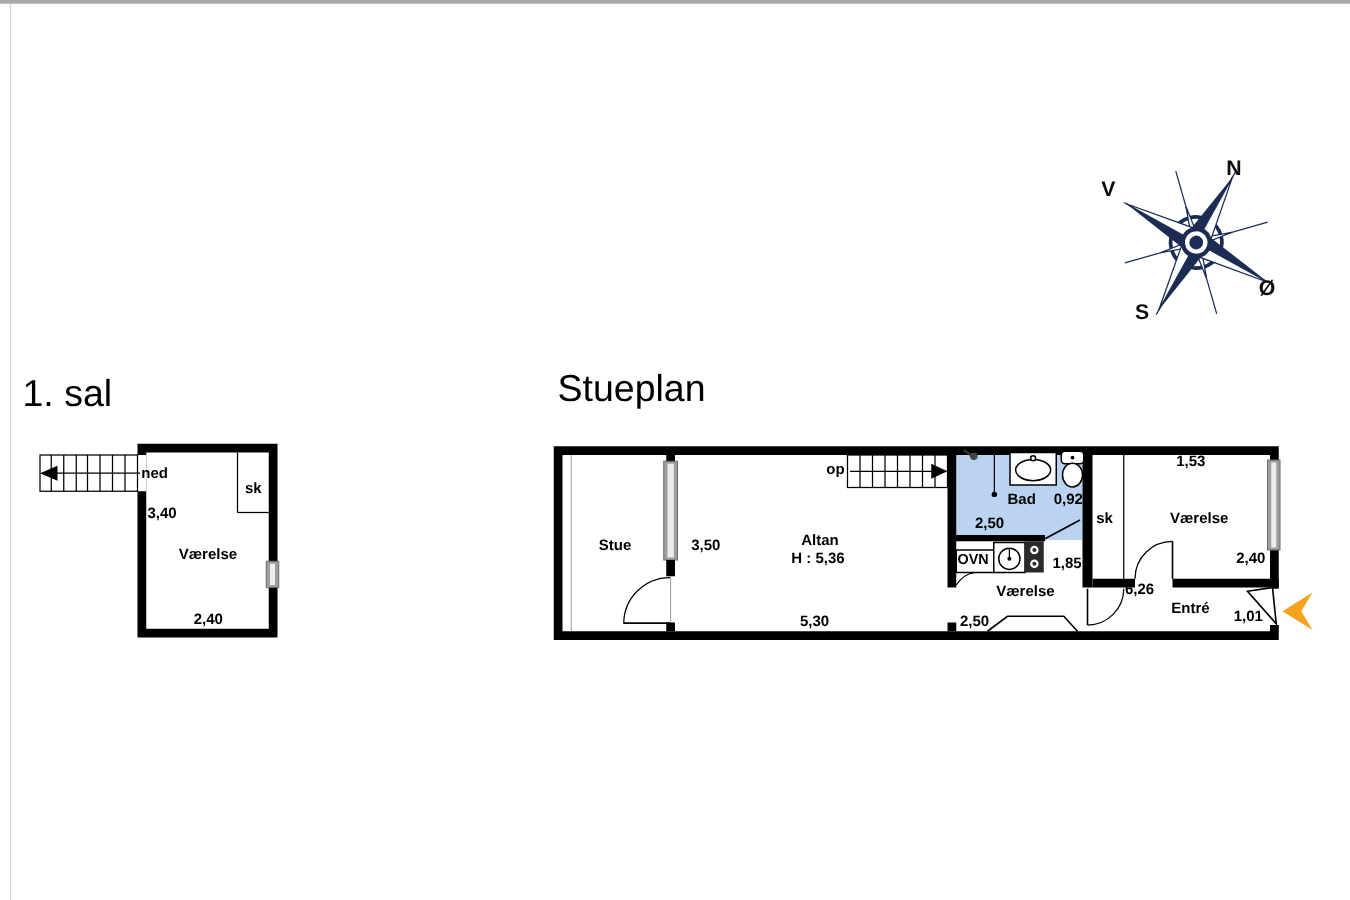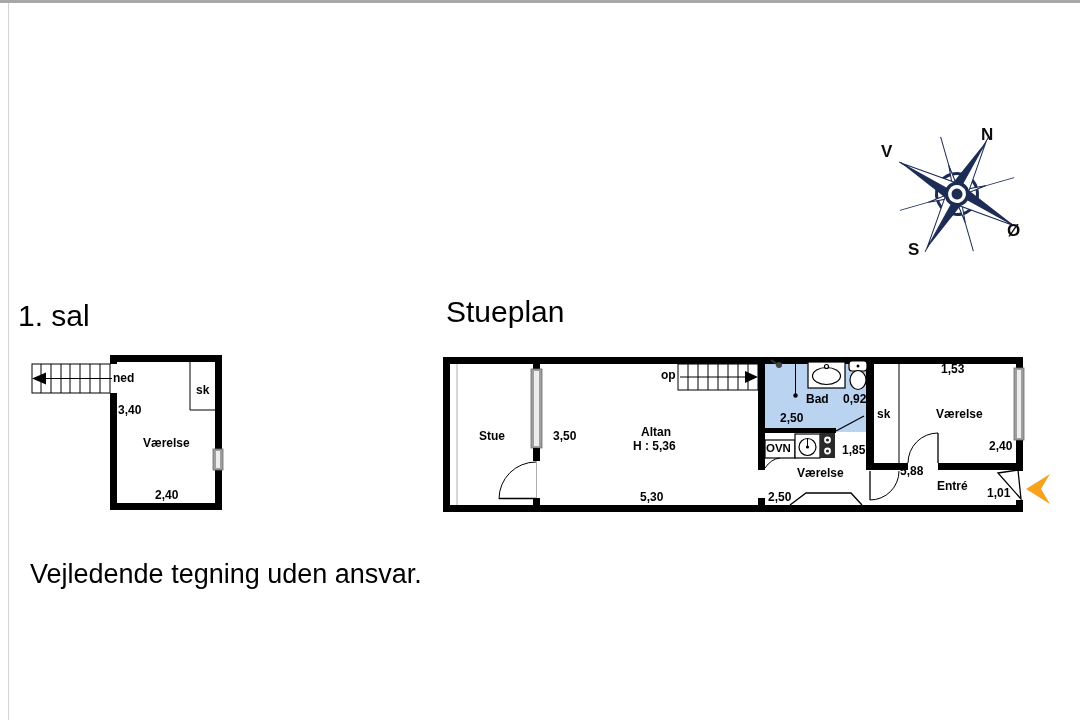--- a/index.html
+++ b/index.html
@@ -226,23 +226,22 @@
   <div class="lbl" style="left:843px;top:393px">0,92</div>
   <div class="lbl" style="left:780px;top:412px">2,50</div>
   <div class="lbl" style="left:766px;top:443px;font-size:11.5px">OVN</div>
   <div class="lbl" style="left:842px;top:444px">1,85</div>
   <div class="lbl" style="left:797px;top:467px">Værelse</div>
   <div class="lbl" style="left:768px;top:491px">2,50</div>
   <div class="lbl" style="left:877px;top:408px">sk</div>
   <div class="lbl" style="left:941px;top:363px">1,53</div>
   <div class="lbl" style="left:936px;top:408px">Værelse</div>
   <div class="lbl" style="left:989px;top:440px">2,40</div>
-  <div class="lbl" style="left:900px;top:465px">5,88</div>
+  <div class="lbl" style="left:900px;top:465px">6,26</div>
   <div class="lbl" style="left:937px;top:480px">Entré</div>
   <div class="lbl" style="left:987px;top:487px">1,01</div>
 
   <div class="compass-letter" style="left:981px;top:126px">N</div>
   <div class="compass-letter" style="left:881px;top:143px">V</div>
   <div class="compass-letter" style="left:908px;top:241px">S</div>
   <div class="compass-letter" style="left:1007px;top:222px">Ø</div>
 
-  <div class="disclaimer" style="left:30px;top:561px">Vejledende tegning uden ansvar.</div>
 </div>
 
 </body></html>

